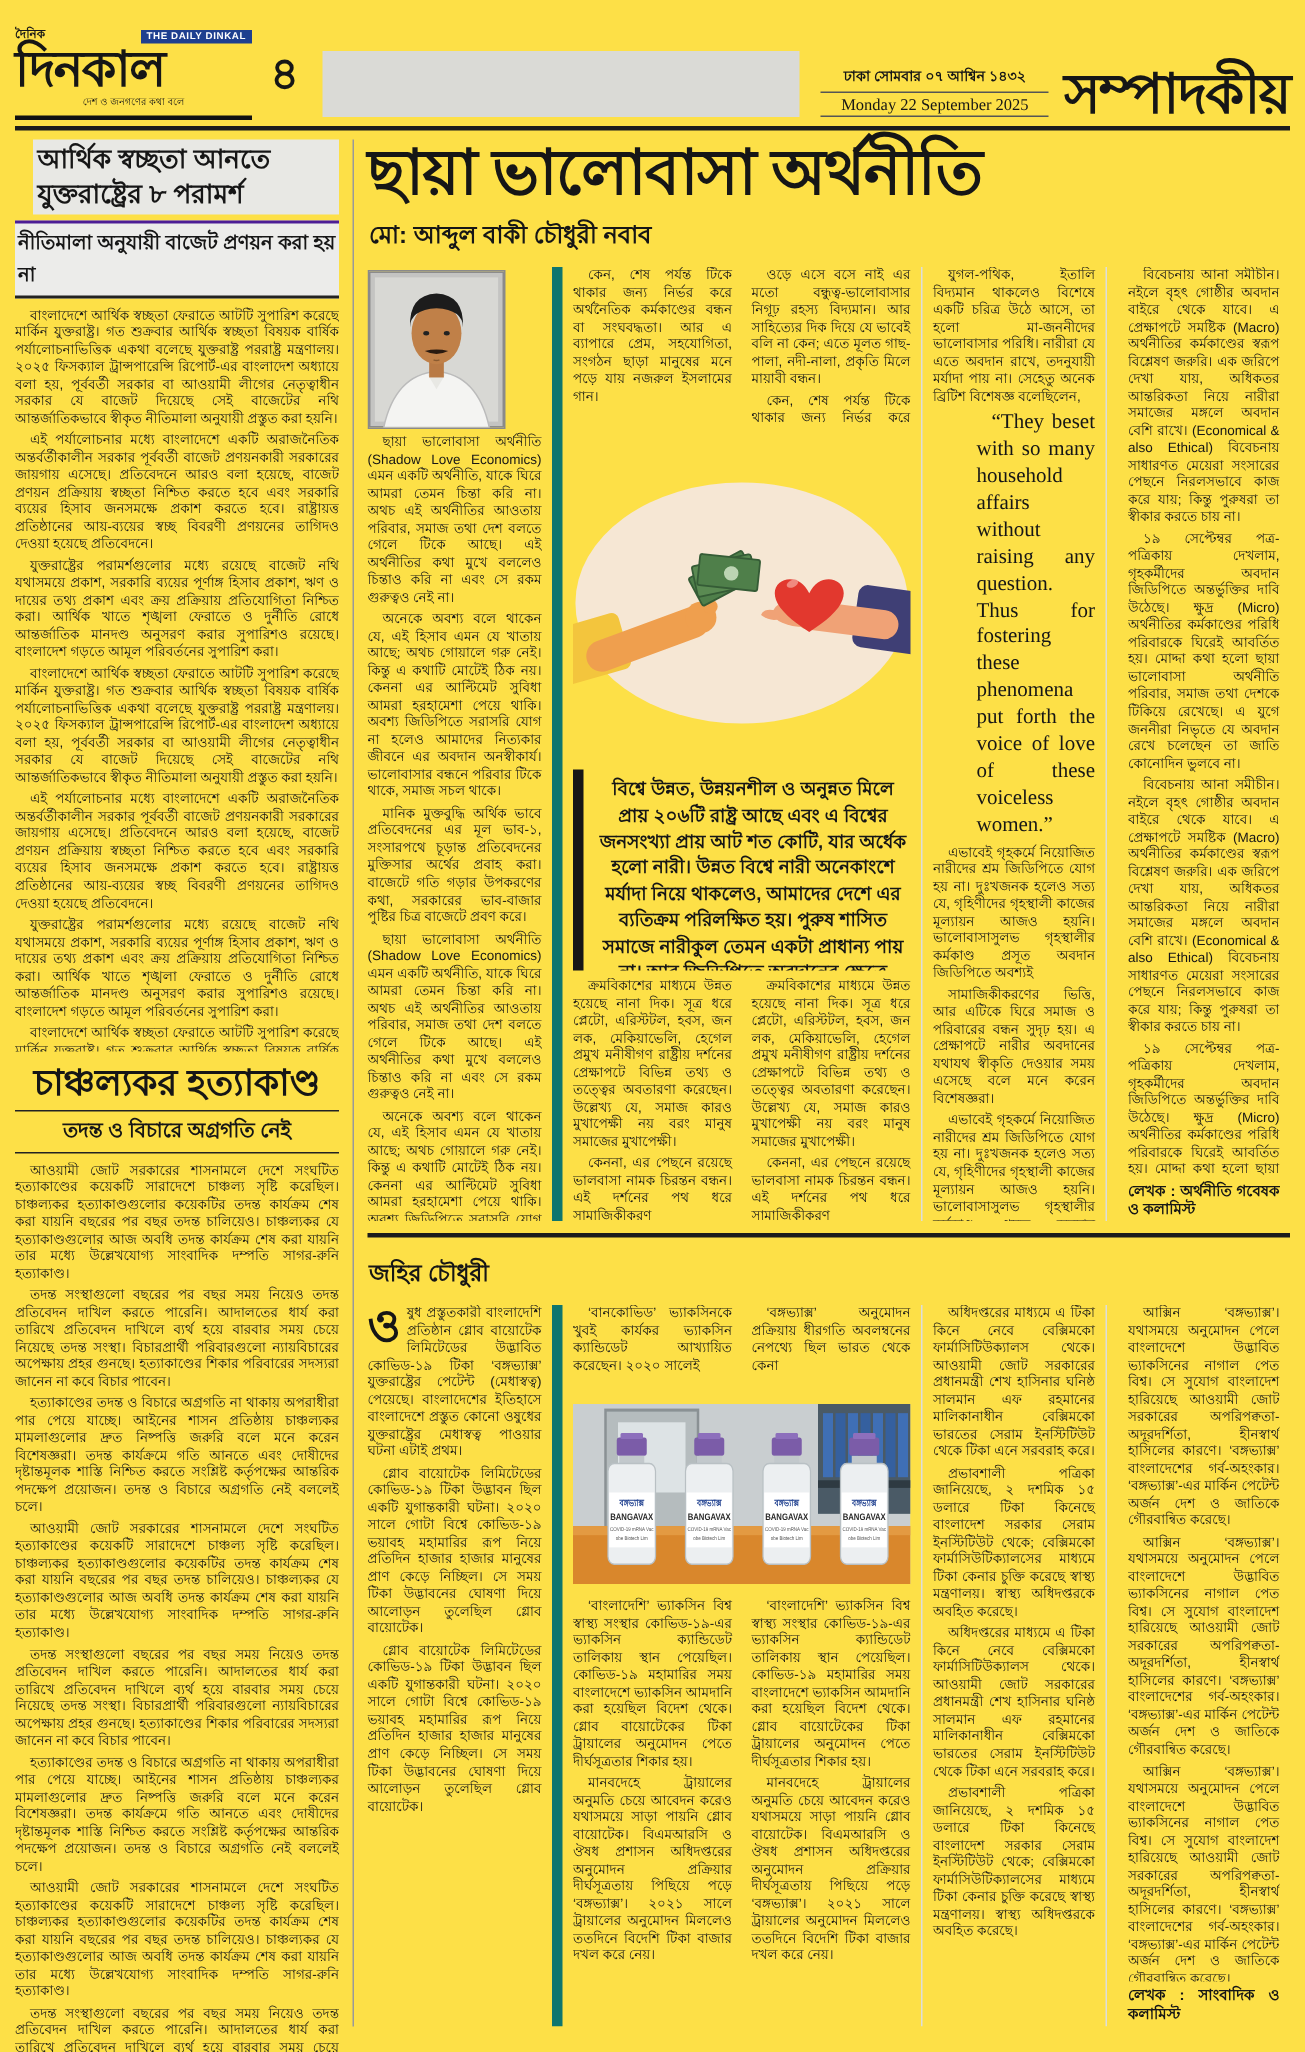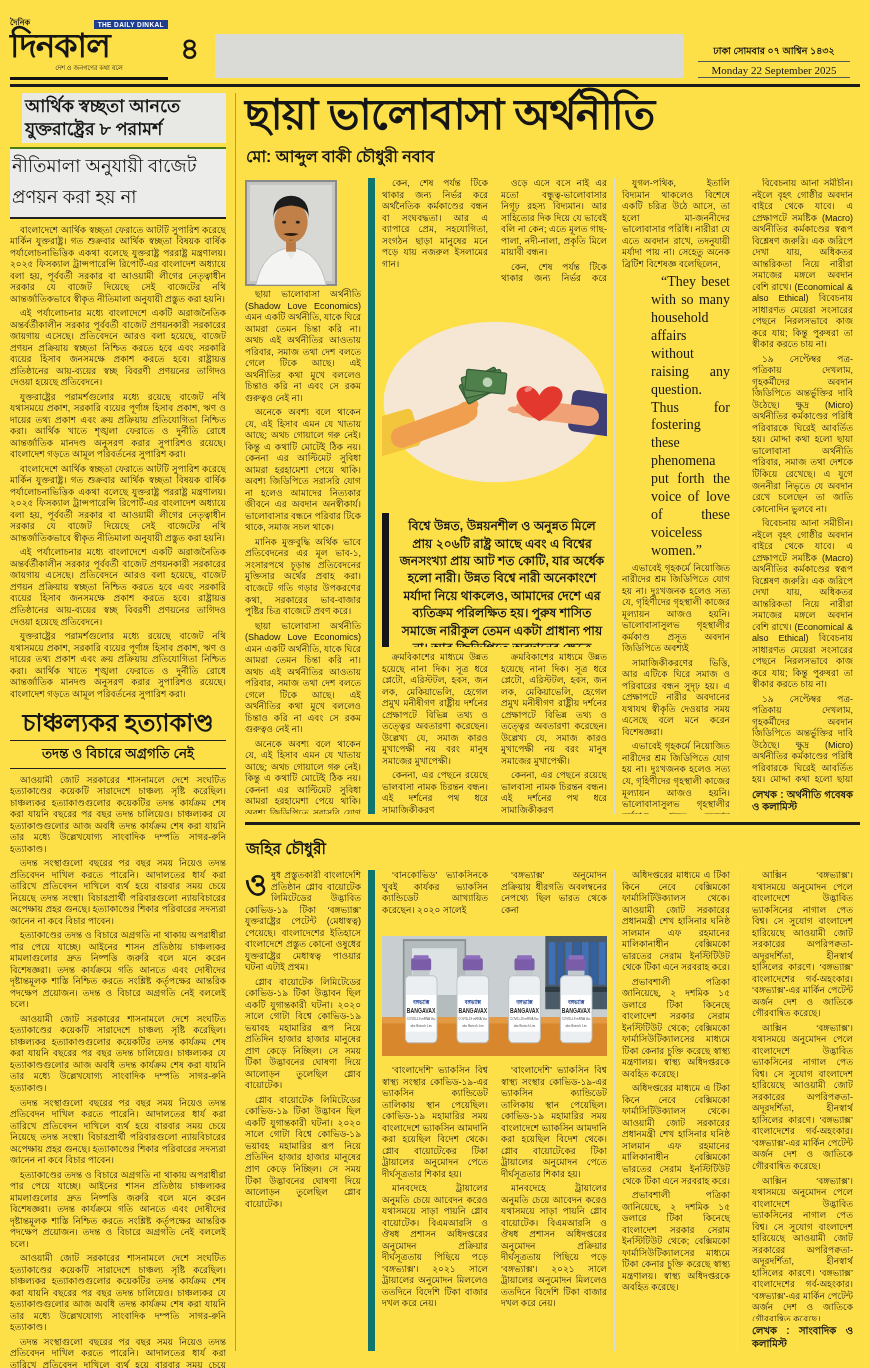--- a/index.html
+++ b/index.html
@@ -28,21 +28,21 @@
   .content { display:flex; margin-top:6px; gap:9px; height:1258px; }
   .left-rail { width:226px; border-right:1px solid #999; padding-right:9px; display:flex; flex-direction:column; }
   .right-area { flex:1; display:flex; flex-direction:column; min-width:0; }
   
   .bodytext { font-size:9px; line-height:1.28; text-align:justify; overflow:hidden; }
   .para { margin-bottom:3px; text-indent:10px; }
   .credit { font-size:10px; font-weight:700; padding-top:4px; }
   
   .lart1 { height:608px; display:flex; flex-direction:column; }
   .lart1-headline { font-size:17.5px; font-weight:800; line-height:1.3; background:#e8e8e4; padding:2px 3px;margin-left:12px; }
-  .lart1-subhead { font-size:18px; font-weight:400; border-top:2px solid #4d7c0f; border-bottom:2px solid #222; background:#ececea; padding:3px 2px; margin-top:4px; }
+  .lart1-subhead { font-size:13px; font-weight:700; border-top:2px solid #4c1d95; border-bottom:2px solid #222; background:#ececea; padding:3px 2px; margin-top:4px; }
   .lart1 .bodytext { flex:1; margin-top:6px; }
   .lart2 { flex:1; display:flex; flex-direction:column; margin-top:8px; }
   .lart2-headline { font-size:24px; font-weight:800; text-align:center; line-height:1.15; }
   .lart2-subhead { font-size:13.5px; font-weight:700; text-align:center; border-top:1.5px solid #222; border-bottom:1.5px solid #222; padding:2px 0; margin-top:3px; }
   .lart2 .bodytext { flex:1; margin-top:6px; }
   
   .main-headline { font-size:42px; font-weight:800; line-height:1.05; letter-spacing:-1px; }
   .main-byline { font-size:16px; font-weight:700; margin:7px 0 7px 1px; }
   .main-body { display:grid; grid-template-columns:repeat(5,1fr); height:636px; overflow:hidden; }
   .mcol { padding:0 7px; border-left:1px solid #dddddb; overflow:hidden; }
@@ -79,20 +79,21 @@
       </div>
       <div class="logo-title">দিনকাল</div>
       <div class="logo-tagline">দেশ ও জনগণের কথা বলে</div>
     </div>
     <div class="page-num">৪</div>
     <div class="ad-box"></div>
     <div class="date-box">
       <div class="date-bn">ঢাকা সোমবার ০৭ আশ্বিন ১৪৩২</div>
       <div class="date-en">Monday 22 September 2025</div>
     </div>
+    <div class="section-title">সম্পাদকীয়</div>
   </div>
   <div class="header-rule"></div>
 
   <div class="content">
 
     <div class="left-rail">
       <div class="lart1">
         <div class="lart1-headline">আর্থিক স্বচ্ছতা আনতে যুক্তরাষ্ট্রের ৮ পরামর্শ</div>
         <div class="lart1-subhead">নীতিমালা অনুযায়ী বাজেট প্রণয়ন করা হয় না</div>
         <div class="bodytext">

